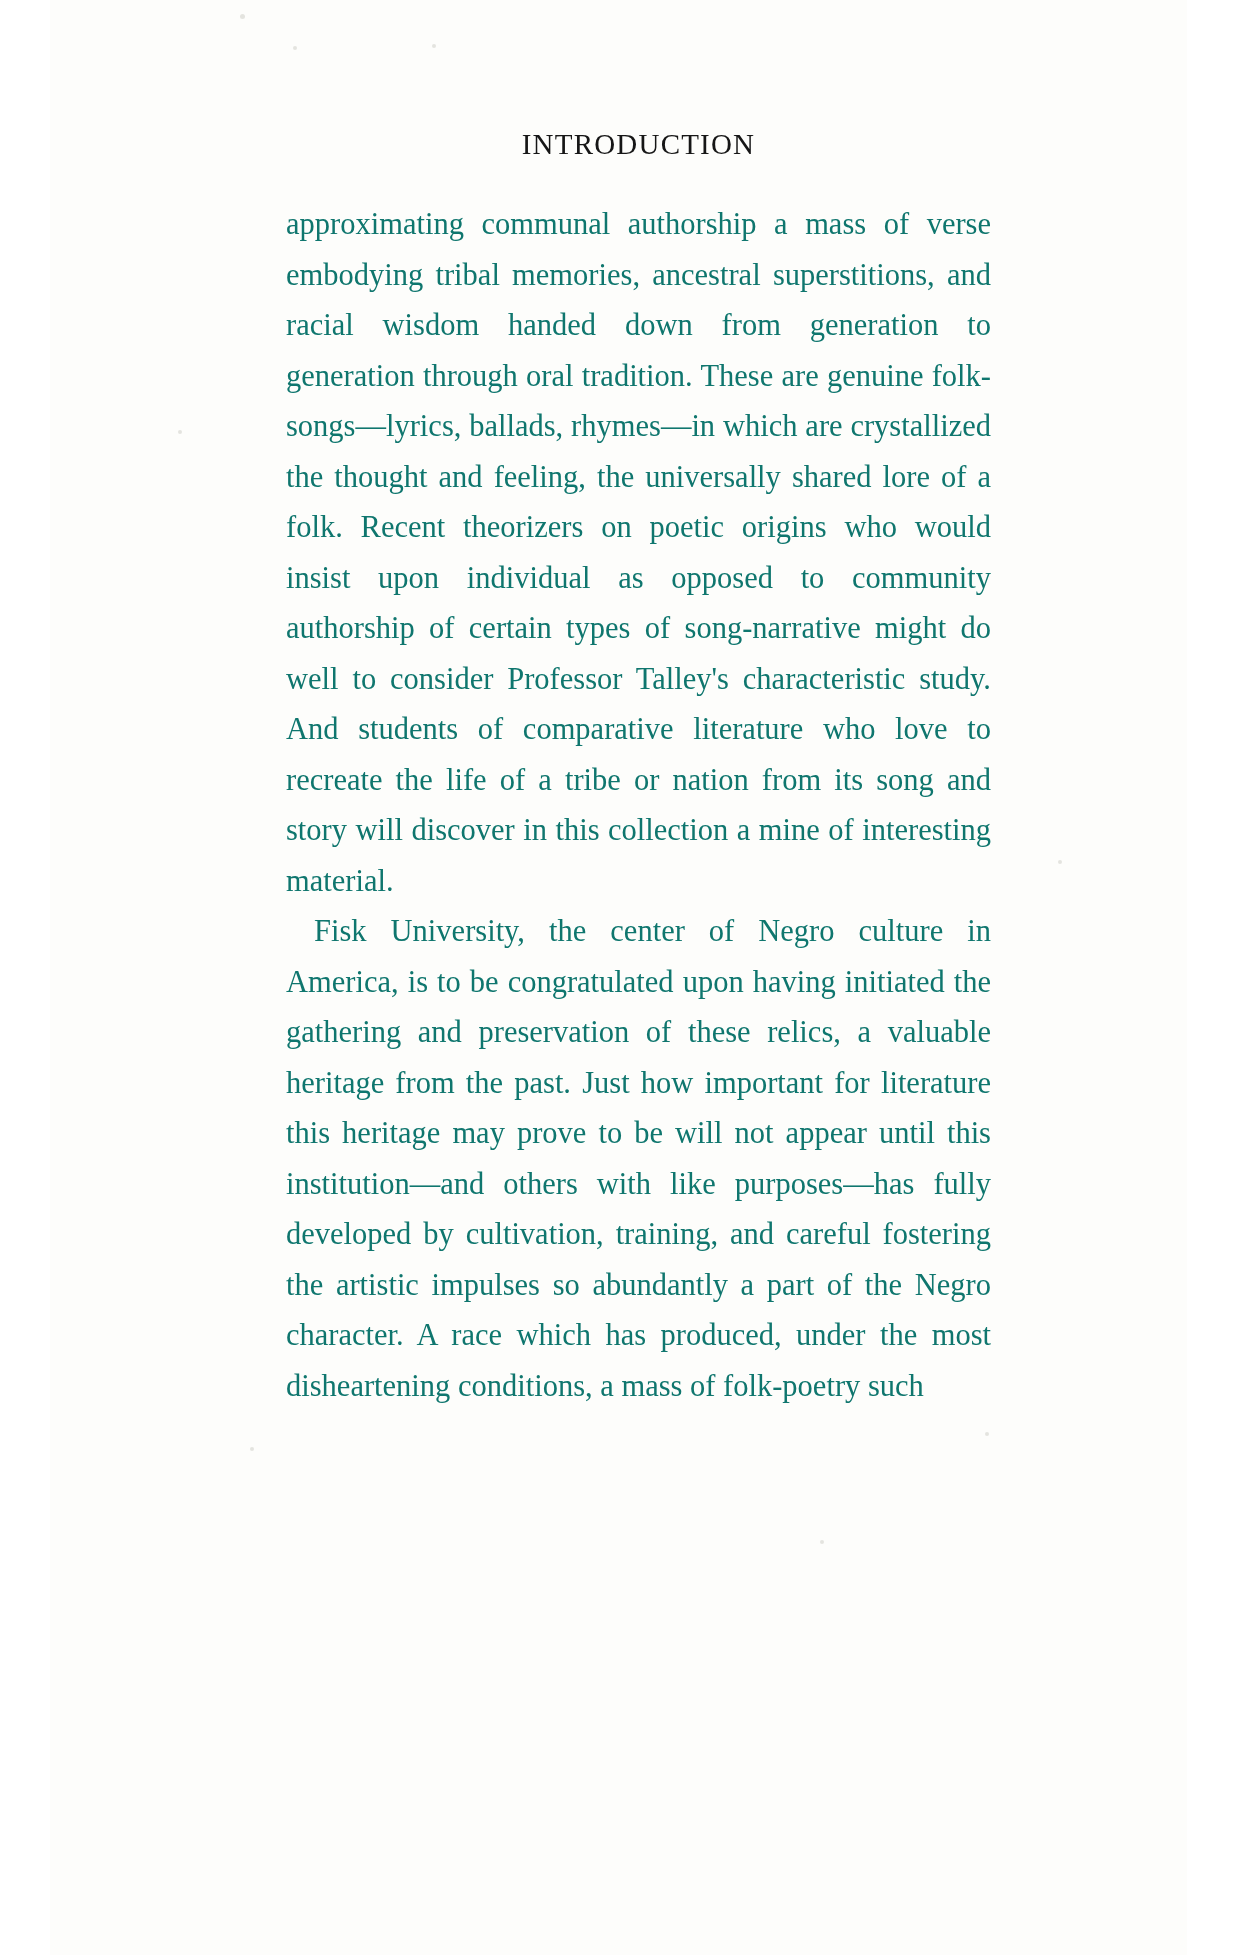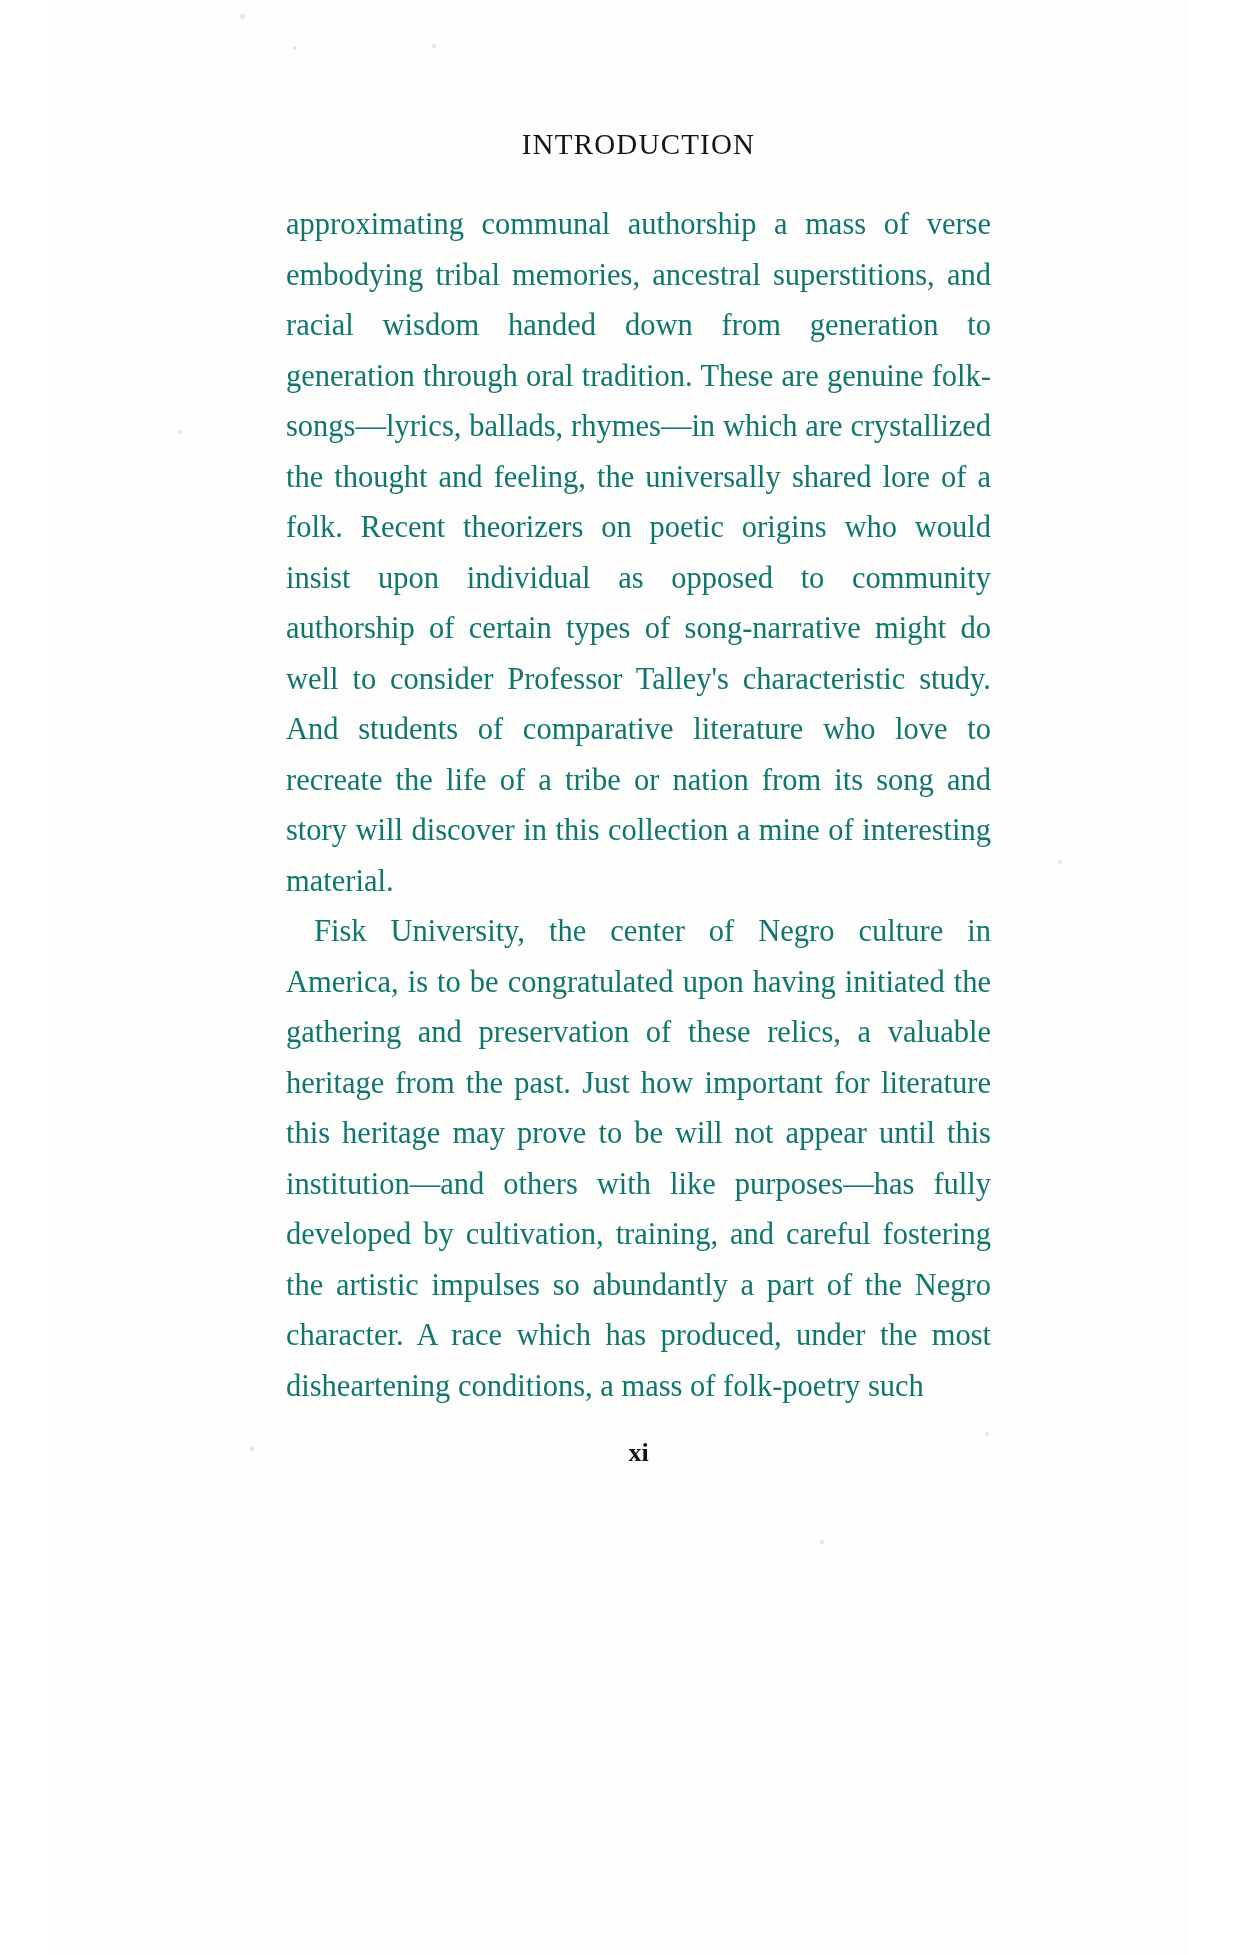--- a/index.html
+++ b/index.html
@@ -78,16 +78,15 @@
   <span class="speck" style="left:935px; top:1432px; width:4px; height:4px;"></span>
 
   <div class="content">
 
     <div class="running-head">INTRODUCTION</div>
 
     <p class="para">approximating communal authorship a mass of verse embodying tribal memories, ancestral superstitions, and racial wisdom handed down from generation to generation through oral tradition. These are genuine folk-songs—lyrics, ballads, rhymes—in which are crystallized the thought and feeling, the universally shared lore of a folk. Recent theorizers on poetic origins who would insist upon individual as opposed to community authorship of certain types of song-narrative might do well to consider Professor Talley's characteristic study. And students of comparative literature who love to recreate the life of a tribe or nation from its song and story will discover in this collection a mine of interesting material.</p>
 
     <p class="para">Fisk University, the center of Negro culture in America, is to be congratulated upon having initiated the gathering and preservation of these relics, a valuable heritage from the past. Just how important for literature this heritage may prove to be will not appear until this institution—and others with like purposes—has fully developed by cultivation, training, and careful fostering the artistic impulses so abundantly a part of the Negro character. A race which has produced, under the most disheartening conditions, a mass of folk-poetry such</p>
 
-    <div class="folio">xi</div>
 
   </div>
 </div>
 
 </body></html>

